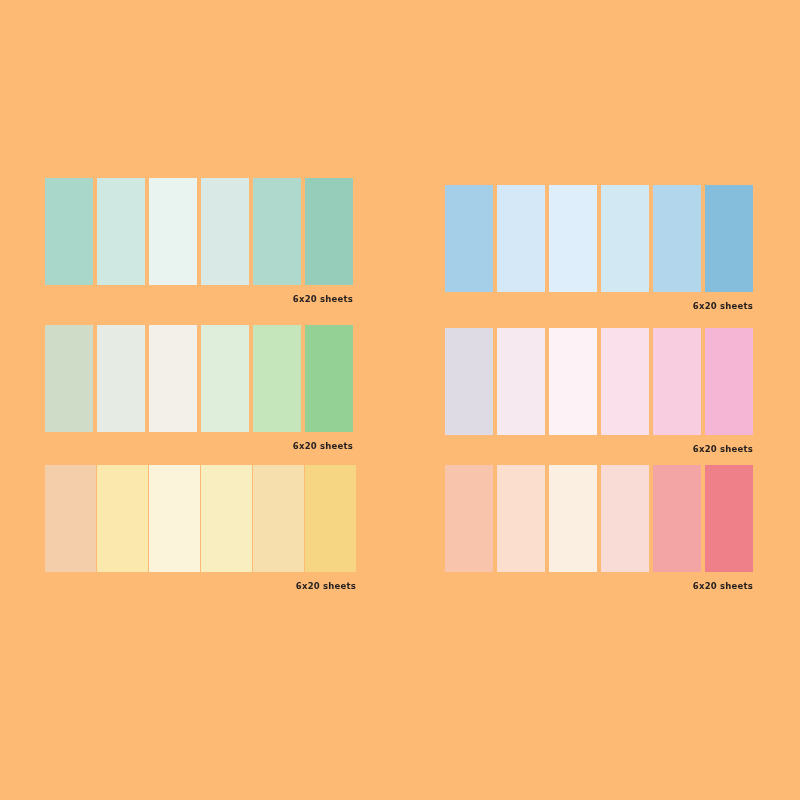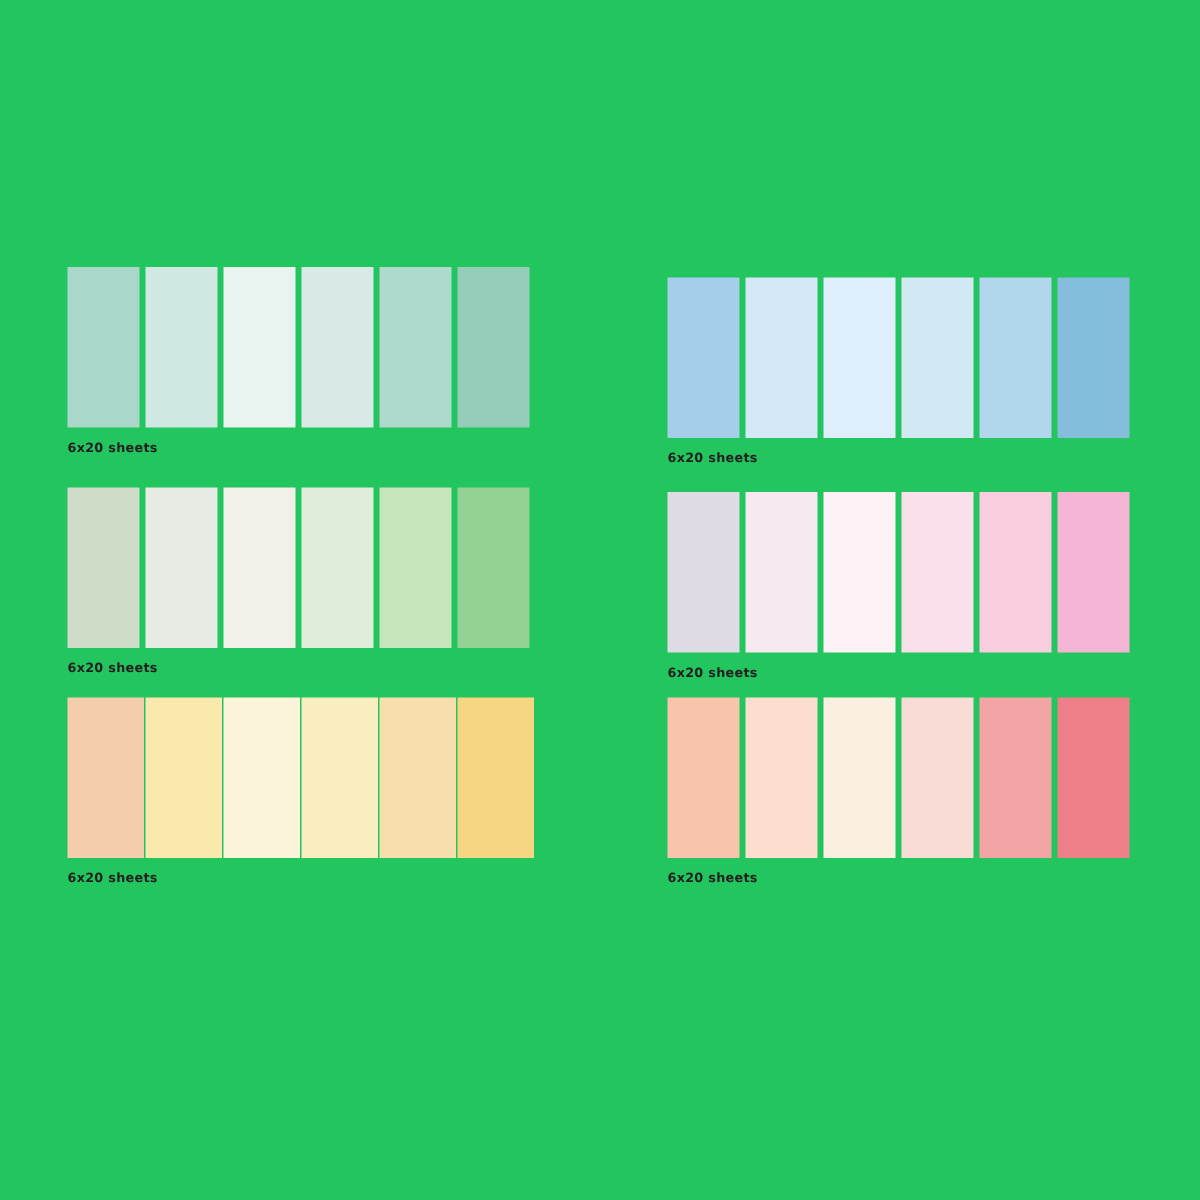--- a/index.html
+++ b/index.html
@@ -44,21 +44,21 @@
     font-weight: bold;
     color: #231f20;
     letter-spacing: 0.2px;
     margin-top: 9px;
     white-space: nowrap;
   }
 </style>
 </head>
 <body>
 
-<div id="board" style="background: #22c55e;">
+<div id="board" style="background: #fdba74; text-align: right;">
     <div class="palette-group" style="left: 45px; top: 178px;">
       <div class="swatch-strip" style="gap: 4px;">
         <div class="swatch" title="#a9d7c9" style="width: 48px; background: rgb(169, 215, 201);"></div>
         <div class="swatch" title="#cfe8e2" style="width: 48px; background: rgb(207, 232, 226);"></div>
         <div class="swatch" title="#e9f4f1" style="width: 48px; background: rgb(233, 244, 241);"></div>
         <div class="swatch" title="#d8e9e6" style="width: 48px; background: rgb(216, 233, 230);"></div>
         <div class="swatch" title="#afd9cc" style="width: 48px; background: rgb(175, 217, 204);"></div>
         <div class="swatch" title="#96ccba" style="width: 48px; background: rgb(150, 204, 186);"></div>
       </div>
       <div class="group-label">6x20 sheets</div>

